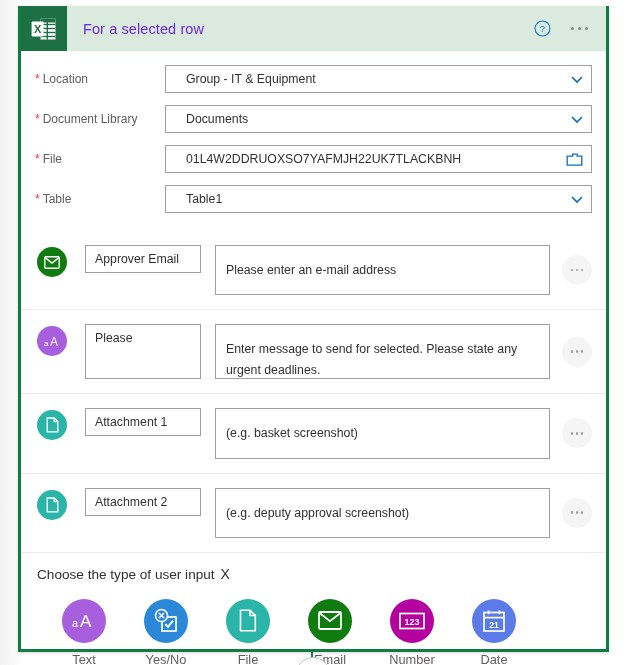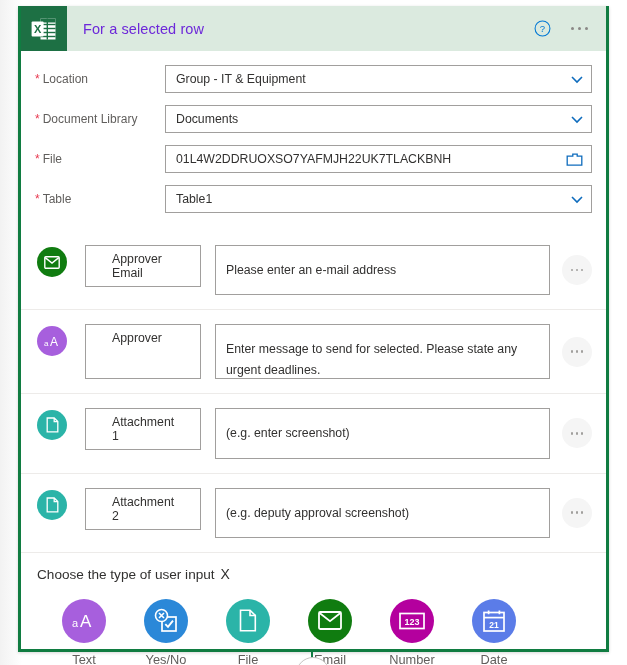--- a/index.html
+++ b/index.html
@@ -94,21 +94,21 @@
     white-space: nowrap;
   }
   .req-label .ast { color: #e8384f; margin-right: 3px; }
   .field-box {
     flex: 1 1 auto;
     height: 28px;
     border: 1px solid #a19f9d;
     background: #fff;
     display: flex;
     align-items: center;
-    padding: 0 6px 0 10px;
+    padding: 0 6px 0 20px;
     box-sizing: border-box;
     cursor: text;
   }
   .field-value {
     flex: 1 1 auto;
     font-size: 12.3px;
     color: #323130;
     white-space: nowrap;
     overflow: hidden;
     text-overflow: ellipsis;
@@ -130,21 +130,21 @@
     display: flex; align-items: center; justify-content: center;
     margin-top: 2px;
     cursor: pointer;
   }
   .name-box {
     width: 116px;
     flex: 0 0 auto;
     border: 1px solid #a19f9d;
     background: #fff;
     margin-left: 18px;
-    padding: 6px 26px;
+    padding: 6px 9px;
     box-sizing: border-box;
     font-size: 12.3px;
     color: #323130;
     cursor: text;
   }
   .name-box.tall { height: 55px; }
   .value-box {
     flex: 1 1 auto;
     border: 1px solid #a19f9d;
     background: #fff;
@@ -329,38 +329,38 @@
         </div>
       </div>
 
       <div class="input-row">
         <div class="type-circle" style="background:#a75fdd">
           <svg width="18" height="13" viewBox="0 0 18 13" xmlns="http://www.w3.org/2000/svg">
             <text x="1" y="11" font-family="'Liberation Sans',sans-serif" font-size="8" fill="#ffffff">a</text>
             <text x="7" y="11" font-family="'Liberation Sans',sans-serif" font-size="12" fill="#ffffff">A</text>
           </svg>
         </div>
-        <div class="name-box tall">Approver</div>
+        <div class="name-box tall">Please</div>
         <div class="value-box tall">Enter message to send for selected. Please state any urgent deadlines.</div>
         <div class="row-more">
           <i></i>
             <i></i>
             <i></i>
         </div>
       </div>
 
       <div class="input-row">
         <div class="type-circle" style="background:#2bb4a8">
           <svg width="13" height="16" viewBox="0 0 13 16" xmlns="http://www.w3.org/2000/svg">
             <path d="M1.2 1 h7 l3.6 3.6 v10.2 h-10.6 z" fill="none" stroke="#ffffff" stroke-width="1.3"></path>
             <path d="M8.2 1 v3.7 h3.6" fill="none" stroke="#ffffff" stroke-width="1.3"></path>
           </svg>
         </div>
         <div class="name-box">Attachment 1</div>
-        <div class="value-box">(e.g. enter screenshot)</div>
+        <div class="value-box">(e.g. basket screenshot)</div>
         <div class="row-more">
           <i></i>
             <i></i>
             <i></i>
         </div>
       </div>
 
       <div class="input-row no-border">
         <div class="type-circle" style="background:#2bb4a8">
           <svg width="13" height="16" viewBox="0 0 13 16" xmlns="http://www.w3.org/2000/svg">

